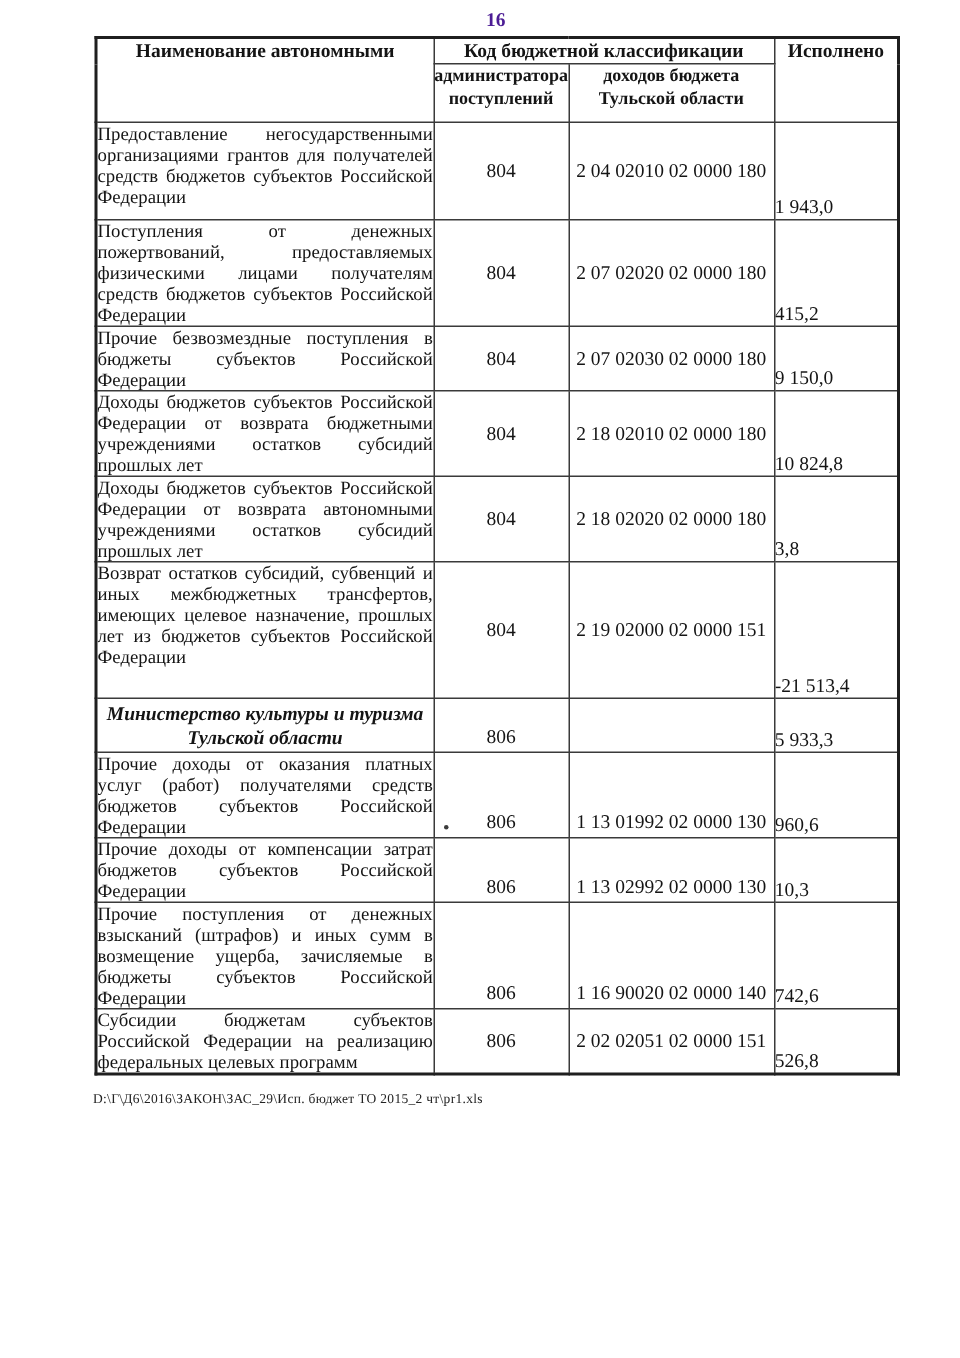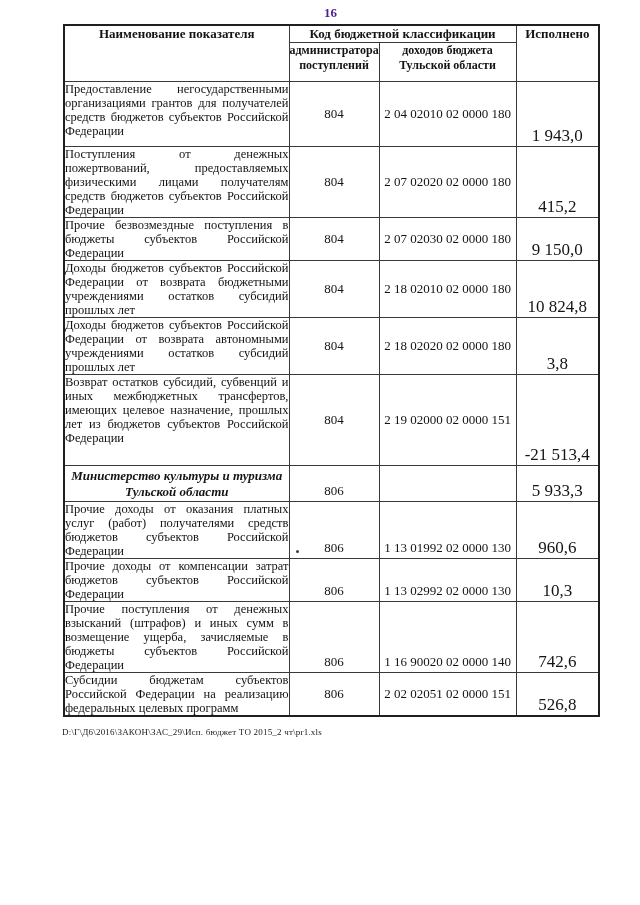--- a/index.html
+++ b/index.html
@@ -37,22 +37,22 @@
   thead tr.h2 { height: 39px; }
   th.sub-admin { font-size: 12px; line-height: 15px; padding-top: 3px; }
   th.sub-income { font-size: 12px; line-height: 15px; padding-top: 3px; margin-top: 47px; }
 
   td.name-cell {
     vertical-align: top; text-align: justify;
     padding: 0 2px; line-height: 14px; font-size: 12.5px;
   }
   td.code-cell { text-align: center; font-size: 13px; }
   td.val-cell {
-    vertical-align: bottom; text-align: center;
-    padding: 0 3px 2px 0; font-size: 17px;
+    vertical-align: bottom; text-align: left;
+    padding: 0 3px 2px 0; font-size: 13px;
   }
   tr.mid td.code-cell { vertical-align: middle; }
   tr.bot td.code-cell { vertical-align: bottom; padding-bottom: 2px; }
 
   tr.section td.name-cell {
     font-weight: bold; font-style: italic; text-align: center;
     line-height: 16px; padding-top: 2px; font-size: 13px;
   }
   tr.section td.code-cell { vertical-align: bottom; padding-bottom: 2px; }
 
@@ -87,21 +87,21 @@
 
   <table class="budget">
     <colgroup>
       <col style="width:225px">
         <col style="width:90px">
         <col style="width:137px">
         <col style="width:83px">
     </colgroup>
     <thead>
       <tr class="h1">
-        <th rowspan="2">Наименование показателя</th>
+        <th rowspan="2">Наименование автономными</th>
         <th colspan="2">Код бюджетной классификации</th>
         <th rowspan="2">Исполнено</th>
       </tr>
       <tr class="h2">
         <th class="sub-admin">администратора поступлений</th>
         <th class="sub-income">доходов бюджета Тульской области</th>
       </tr>
     </thead>
     <tbody>
       <tr class="r0 mid">

